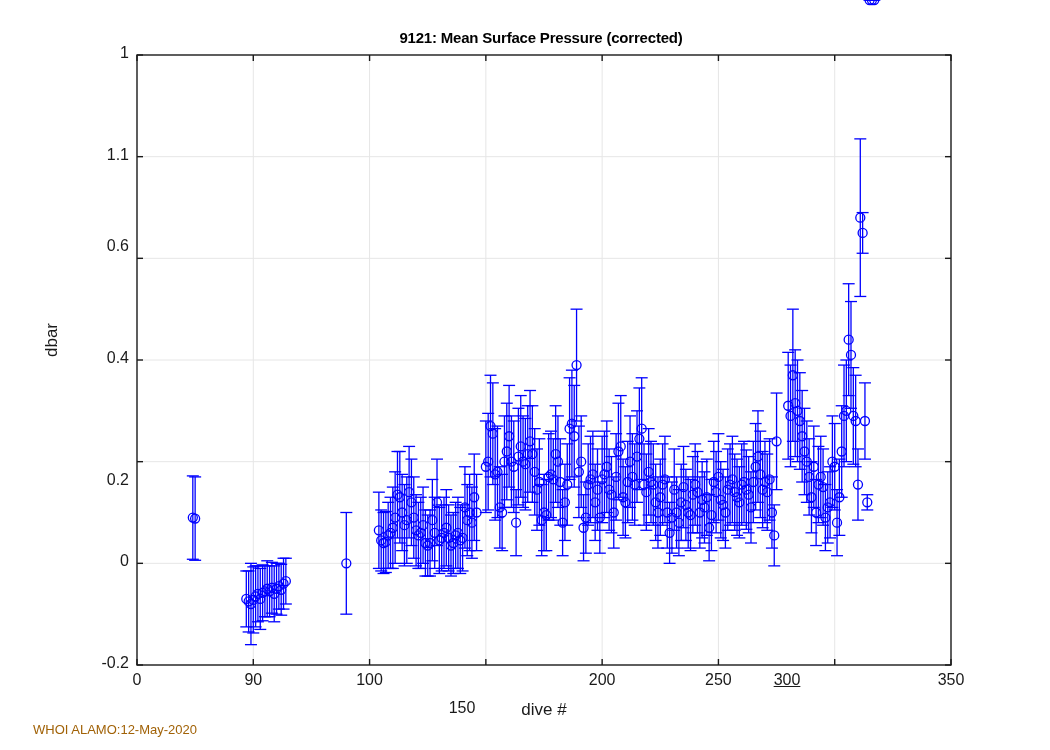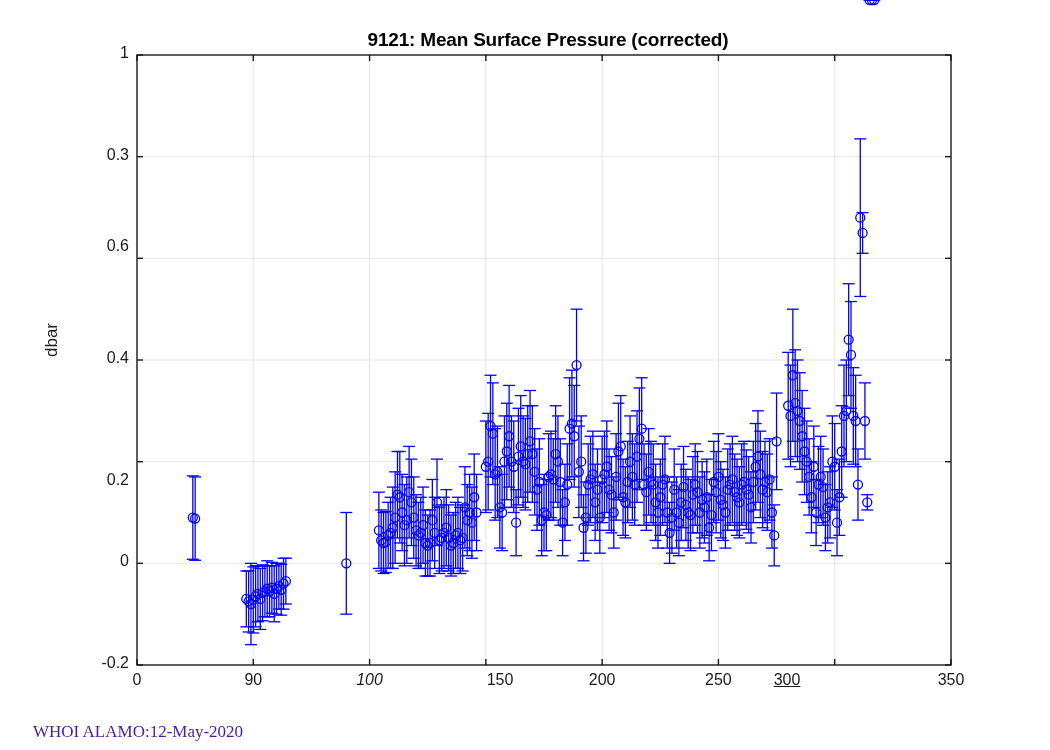--- a/index.html
+++ b/index.html
@@ -15,37 +15,37 @@
     overflow: hidden;
   }
   #figure {
     position: absolute;
     left: 0; top: 0;
     width: 1050px;
     height: 750px;
   }
   .chart-title {
     position: absolute;
-    left: 141px;
+    left: 134px;
     top: 29px;
     width: 814px;
     text-align: center;
     font-family: "Liberation Sans", sans-serif;
-    font-size: 19px;
+    font-size: 15px;
     font-weight: bold;
     color: #000000;
     letter-spacing: -0.2px;
   }
   .footer-note {
     position: absolute;
     left: 33px;
     top: 722px;
-    font-family: Liberation Serif, serif;
-    font-size: 17px;
-    color: #4c1d95;
+    font-family: Liberation Sans, sans-serif;
+    font-size: 13px;
+    color: #a16207;
     white-space: nowrap;
   }
   .axis-label-x {
     position: absolute;
     left: 137px;
     top: 700px;
     width: 814px;
     text-align: center;
     font-family: "Liberation Sans", sans-serif;
     font-size: 17px;
@@ -1065,31 +1065,32 @@
         <line x1="951" y1="55" x2="951" y2="61"></line>
       </g>
     </svg>
 
   <div class="ytick-holder" id="ytick-holder">
       <div class="tick-label-y" style="top: 654px;">-0.2</div>
       <div class="tick-label-y" style="top: 552.333px;">0</div>
       <div class="tick-label-y" style="top: 471px;">0.2</div>
       <div class="tick-label-y" style="top: 349px;">0.4</div>
       <div class="tick-label-y" style="top: 237px;">0.6</div>
-      <div class="tick-label-y" style="top: 145.667px;">0.3</div>
+      <div class="tick-label-y" style="top: 145.667px;">1.1</div>
       <div class="tick-label-y" style="top: 44px;">1</div>
     </div>
   <div class="xtick-holder" id="xtick-holder">
       <div class="tick-label-x" style="left: 137px;">0</div>
       <div class="tick-label-x" style="left: 253.286px;">90</div>
-      <div class="tick-label-x" style="left: 369.571px; font-style: italic;">100</div>
-      <div class="tick-label-x" style="left: 500px;">150</div>
+      <div class="tick-label-x" style="left: 369.571px;">100</div>
+      <div class="tick-label-x" style="left: 462px; margin-top: 28px;">150</div>
       <div class="tick-label-x" style="left: 602.143px;">200</div>
       <div class="tick-label-x" style="left: 718.429px;">250</div>
       <div class="tick-label-x" style="left: 787px; text-decoration: underline;">300</div>
       <div class="tick-label-x" style="left: 951px;">350</div>
     </div>
 
   <div class="axis-label-y">dbar</div>
+  <div class="axis-label-x">dive #</div>
 
   <div class="footer-note">WHOI ALAMO:12-May-2020</div>
 
 </div>
 
 </body></html>

